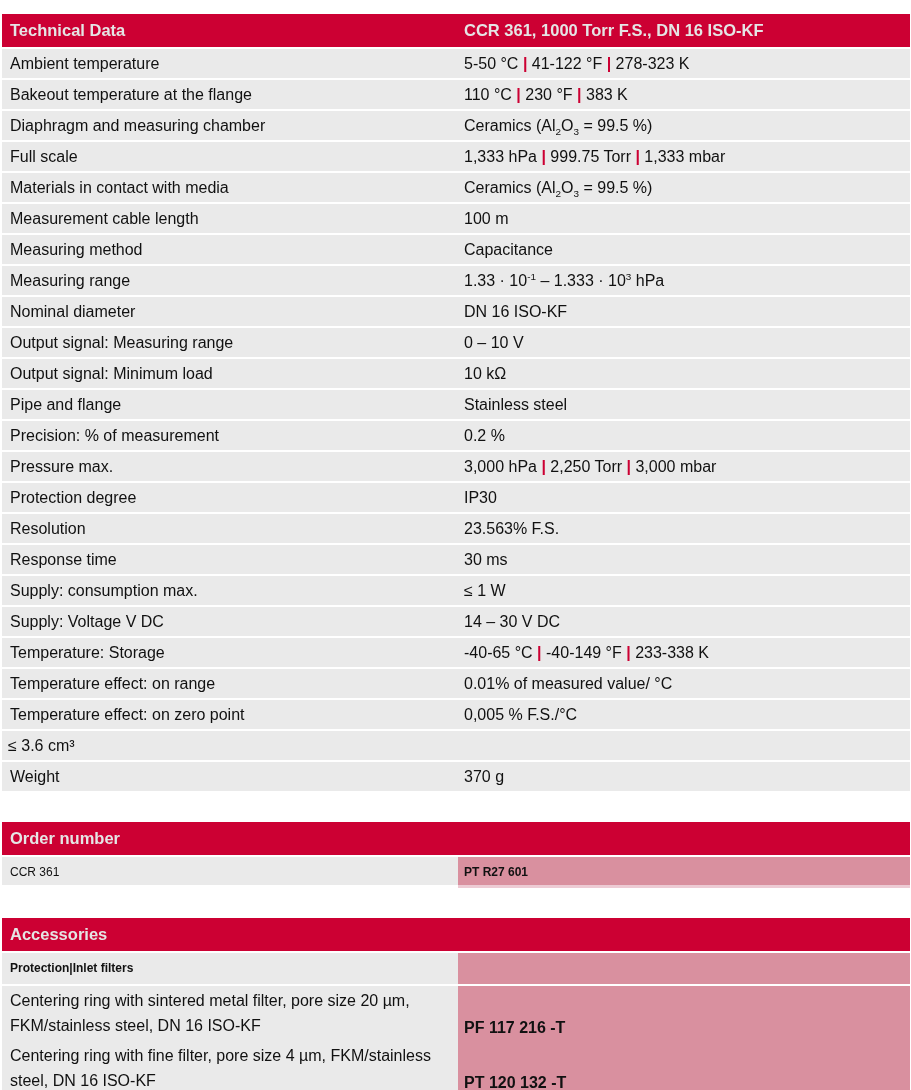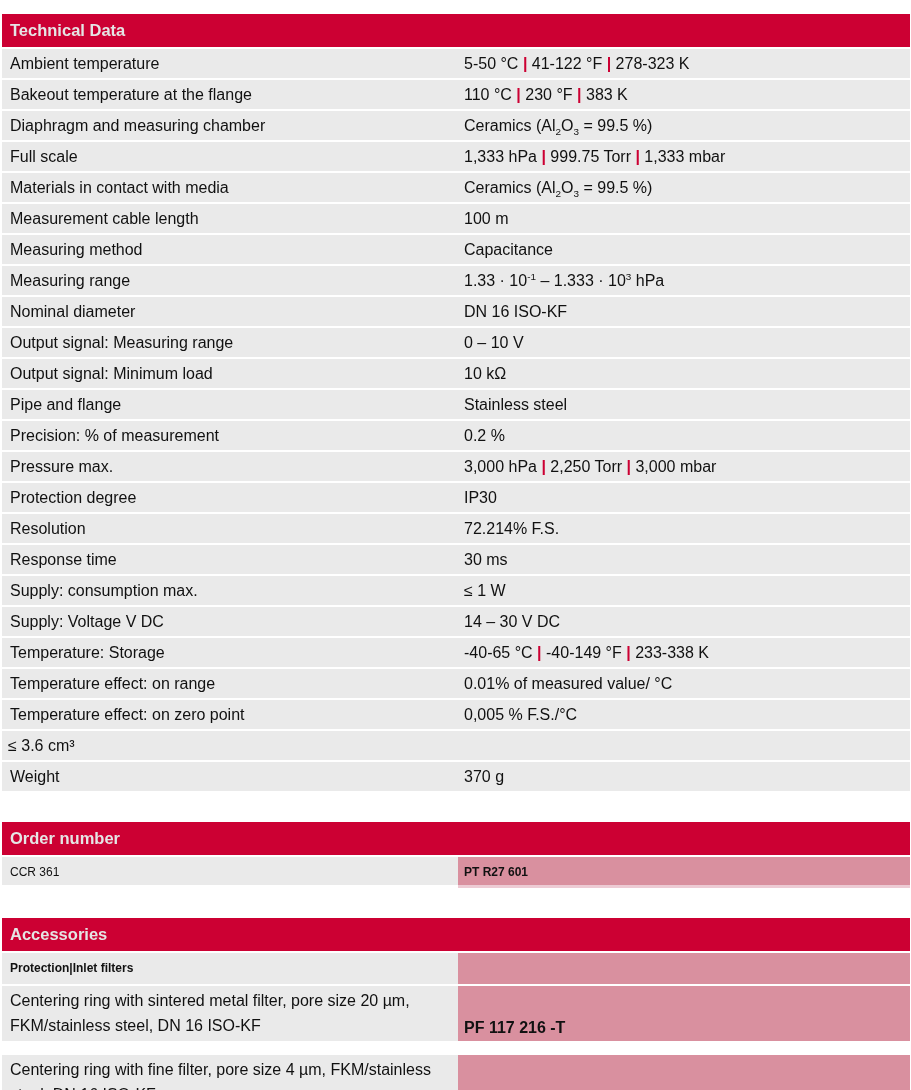--- a/index.html
+++ b/index.html
@@ -35,41 +35,42 @@
 
   
   .order-row{display:flex;font-size:12px;}
   .order-row .c1{background:var(--gray);height:31px;line-height:31px;border-bottom:3px solid #ffffff;}
   .order-row .c2{background:var(--pink);height:31px;line-height:31px;font-weight:bold;border-bottom:3px solid var(--pink-border);}
 
   
   .acc-sub{display:flex;margin-bottom:2px;font-size:12px;}
   .acc-sub .c1{background:var(--gray);height:31px;line-height:31px;font-weight:bold;}
   .acc-sub .c2{background:var(--pink);height:31px;}
-  .acc-row{display:flex;margin-bottom:14px;font-size:16px;}
+  .acc-row{display:flex;margin-bottom:0;font-size:16px;}
   .acc-row .c1{
     background:var(--gray);line-height:25px;
     padding:2px 10px 3px 8px;
   }
   .acc-row .c2{
     background:var(--pink);display:flex;align-items:flex-end;
     padding:2px 6px 4px 6px;font-weight:bold;
   }
 
   .gap-a{height:29px;}
   .gap-b{height:30px;}
 </style>
 </head>
 <body>
 
 <div class="page">
 
   <section>
     <div class="thead">
       <div class="c1">Technical Data</div>
+      <div class="c2">CCR 361, 1000 Torr F.S., DN 16 ISO-KF</div>
     </div>
     <div id="tech-body">
         <div class="trow">
           <div class="c1">Ambient temperature</div>
           <div class="c2"><span>5-50 °C <span class="pipe">|</span> 41-122 °F <span class="pipe">|</span> 278-323 K</span></div>
         </div>
         <div class="trow">
           <div class="c1">Bakeout temperature at the flange</div>
           <div class="c2"><span>110 °C <span class="pipe">|</span> 230 °F <span class="pipe">|</span> 383 K</span></div>
         </div>
@@ -120,21 +121,21 @@
         <div class="trow">
           <div class="c1">Pressure max.</div>
           <div class="c2"><span>3,000 hPa <span class="pipe">|</span> 2,250 Torr <span class="pipe">|</span> 3,000 mbar</span></div>
         </div>
         <div class="trow">
           <div class="c1">Protection degree</div>
           <div class="c2"><span>IP30</span></div>
         </div>
         <div class="trow">
           <div class="c1">Resolution</div>
-          <div class="c2"><span>72.214% F.S.</span></div>
+          <div class="c2"><span>23.563% F.S.</span></div>
         </div>
         <div class="trow">
           <div class="c1">Response time</div>
           <div class="c2"><span>30 ms</span></div>
         </div>
         <div class="trow">
           <div class="c1">Supply: consumption max.</div>
           <div class="c2"><span>≤ 1 W</span></div>
         </div>
         <div class="trow">

